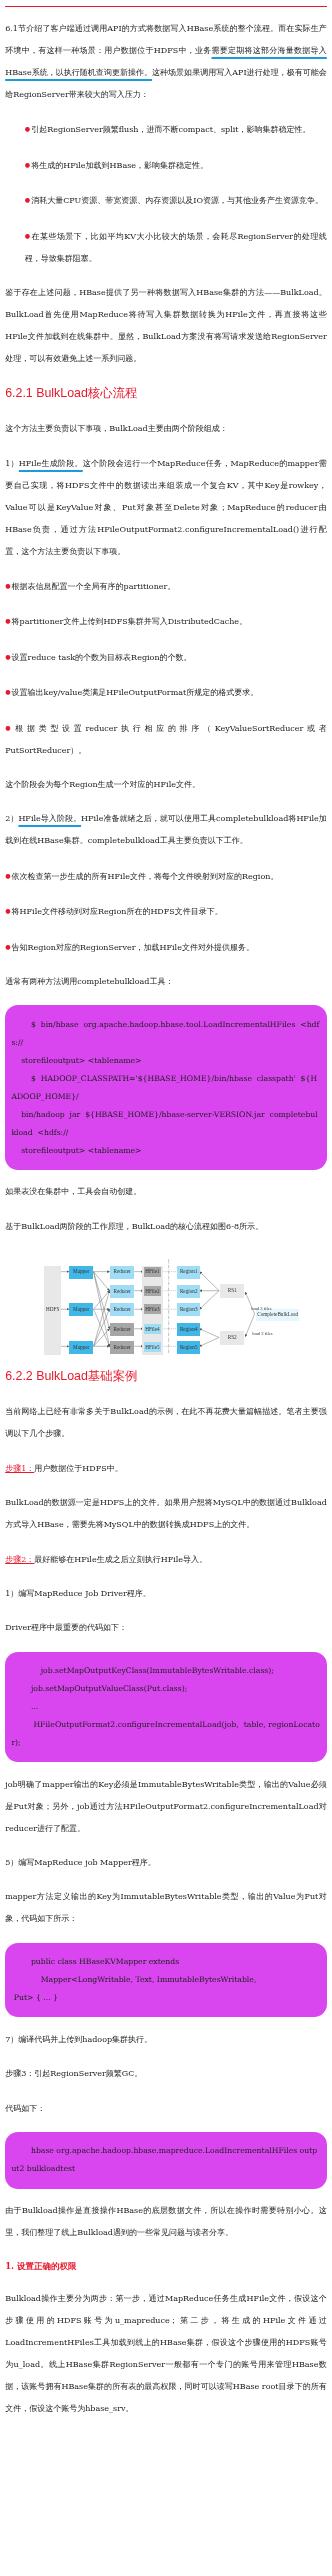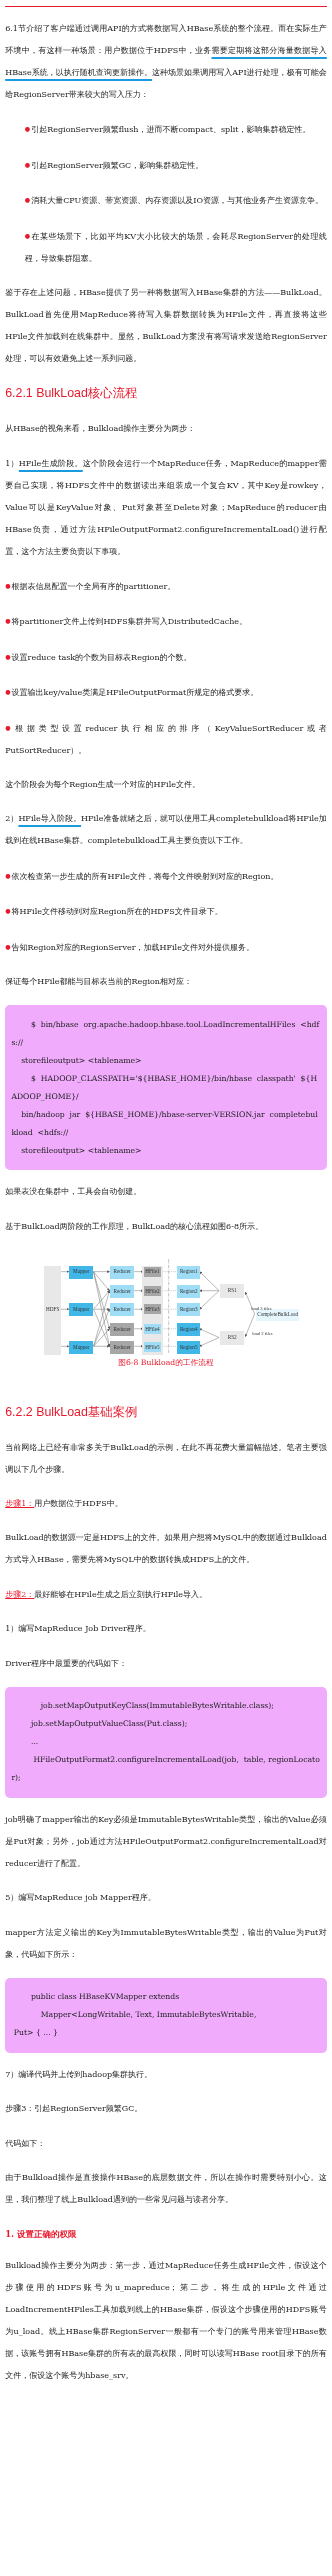--- a/index.html
+++ b/index.html
@@ -15,22 +15,22 @@
     .top-rule { height: 1px; background: #e8192c; margin: 0 0 11.3px 0; }
     p.para { text-align: justify; margin: 0 0 12.4px 0; }
     .bullet { padding-left: 19.6px; text-align: justify; margin: 0 0 12.4px 0; }
     .bullet.flush { padding-left: 0; }
     .dot { color: #e8192c; font-size: 6.2px; margin-right: 1px; vertical-align: 1px; }
     .ul { text-decoration: underline; text-decoration-color: #1a9be0; text-decoration-thickness: 1.5px; text-underline-offset: 3.6px; }
     h2.section { color: #e8192c; font-weight: normal; font-size: 12.4px; line-height: 20.6px; margin: 13.4px 0 14.4px 0; font-family: Liberation Sans, sans-serif; }
     h3.sub { color: #e8192c; font-weight: bold; font-size: 8.5px; line-height: 20.6px; margin: 2.1px 0 11.3px 0; }
     .step-red { color: #e8192c; text-decoration: underline; }
     .code {
-      background: #f0abfc;
-      border-radius: 5px;
+      background: #d946ef;
+      border-radius: 13px;
       padding: 10.3px 6.2px 10.3px 6.2px;
       margin: 0 0 11.3px 0;
       font-family: "DejaVu Serif", "Liberation Serif", serif;
       font-size: 7.7px;
       line-height: 18px;
       white-space: pre-wrap;
       word-break: break-all;
       color: #222;
     }
     .figure { margin: 5.2px 0 0 0; text-align: center; }
@@ -47,47 +47,47 @@
   </style>
 </head>
 <body>
 
 <div class="page">
   <div class="top-rule"></div>
 
   <p class="para"><span>6.1节介绍了客户端通过调用API的方式将数据写入HBase系统的整个流程。而在实际生产环境中，有这样一种场景：用户数据位于HDFS中，业务</span><span class="ul">需要定期将这部分海量数据导入HBase系统，以执行随机查询更新操作。</span><span>这种场景如果调用写入API进行处理，极有可能会给RegionServer带来较大的写入压力：</span></p>
 
   <div class="bullet"><span class="dot">●</span><span>引起RegionServer频繁flush，进而不断compact、split，影响集群稳定性。</span></div>
-  <div class="bullet"><span class="dot">●</span><span>引起RegionServer频繁GC，影响集群稳定性。</span></div>
+  <div class="bullet"><span class="dot">●</span><span>将生成的HFile加载到HBase，影响集群稳定性。</span></div>
   <div class="bullet"><span class="dot">●</span><span>消耗大量CPU资源、带宽资源、内存资源以及IO资源，与其他业务产生资源竞争。</span></div>
   <div class="bullet"><span class="dot">●</span><span>在某些场景下，比如平均KV大小比较大的场景，会耗尽RegionServer的处理线程，导致集群阻塞。</span></div>
 
   <p class="para">鉴于存在上述问题，HBase提供了另一种将数据写入HBase集群的方法——BulkLoad。BulkLoad首先使用MapReduce将待写入集群数据转换为HFile文件，再直接将这些HFile文件加载到在线集群中。显然，BulkLoad方案没有将写请求发送给RegionServer处理，可以有效避免上述一系列问题。</p>
 
   <h2 class="section">6.2.1 BulkLoad核心流程</h2>
-  <p class="para">从HBase的视角来看，Bulkload操作主要分为两步：</p>
+  <p class="para">这个方法主要负责以下事项，BulkLoad主要由两个阶段组成：</p>
 
   <p class="para"><span>1）</span><span class="ul">HFile生成阶段。</span><span>这个阶段会运行一个MapReduce任务，MapReduce的mapper需要自己实现，将HDFS文件中的数据读出来组装成一个复合KV，其中Key是rowkey，Value可以是KeyValue对象、Put对象甚至Delete对象；MapReduce的reducer由HBase负责，通过方法HFileOutputFormat2.configureIncrementalLoad()进行配置，这个方法主要负责以下事项。</span></p>
 
   <div class="bullet flush"><span class="dot">●</span><span>根据表信息配置一个全局有序的partitioner。</span></div>
   <div class="bullet flush"><span class="dot">●</span><span>将partitioner文件上传到HDFS集群并写入DistributedCache。</span></div>
   <div class="bullet flush"><span class="dot">●</span><span>设置reduce task的个数为目标表Region的个数。</span></div>
   <div class="bullet flush"><span class="dot">●</span><span>设置输出key/value类满足HFileOutputFormat所规定的格式要求。</span></div>
   <div class="bullet flush"><span class="dot">●</span><span>根据类型设置reducer执行相应的排序（KeyValueSortReducer或者PutSortReducer）。</span></div>
 
   <p class="para">这个阶段会为每个Region生成一个对应的HFile文件。</p>
 
   <p class="para"><span>2）</span><span class="ul">HFile导入阶段。</span><span>HFile准备就绪之后，就可以使用工具completebulkload将HFile加载到在线HBase集群。completebulkload工具主要负责以下工作。</span></p>
 
   <div class="bullet flush"><span class="dot">●</span><span>依次检查第一步生成的所有HFile文件，将每个文件映射到对应的Region。</span></div>
   <div class="bullet flush"><span class="dot">●</span><span>将HFile文件移动到对应Region所在的HDFS文件目录下。</span></div>
   <div class="bullet flush"><span class="dot">●</span><span>告知Region对应的RegionServer，加载HFile文件对外提供服务。</span></div>
 
 
-  <p class="para">保证每个HFile都能与目标表当前的Region相对应：</p>
+  <p class="para">通常有两种方法调用completebulkload工具：</p>
   <div class="code">        $  bin/hbase  org.apache.hadoop.hbase.tool.LoadIncrementalHFiles  &lt;hdfs://
     storefileoutput&gt; &lt;tablename&gt;
         $  HADOOP_CLASSPATH='${HBASE_HOME}/bin/hbase  classpath'  ${HADOOP_HOME}/
     bin/hadoop  jar  ${HBASE_HOME}/hbase-server-VERSION.jar  completebulkload  &lt;hdfs://
     storefileoutput&gt; &lt;tablename&gt;</div>
   <p class="para">如果表没在集群中，工具会自动创建。</p>
   <p class="para">基于BulkLoad两阶段的工作原理，BulkLoad的核心流程如图6-8所示。</p>
 
   <div class="figure">
     <div class="diagram">
@@ -161,21 +161,20 @@
       <div class="box c-dark" style="left:172px;top:91px;width:23px;height:13px;">Region5</div>
 
       <div class="box c-pale" style="left:215px;top:34px;width:24px;height:14px;">RS1</div>
       <div class="box c-pale" style="left:215px;top:81px;width:24px;height:14px;">RS2</div>
 
       <div class="box c-ghost" style="left:251px;top:59px;width:43px;height:12px;">CompleteBulkLoad</div>
 
       <span class="edge-label" style="left:246px;top:48px;">load 3 files</span>
       <span class="edge-label" style="left:247px;top:73px;">load 2 files</span>
     </div>
-    <div class="caption">图6-8 Bulkload的工作流程</div>
   </div>
 
   <h2 class="section">6.2.2 BulkLoad基础案例</h2>
   <p class="para">当前网络上已经有非常多关于BulkLoad的示例，在此不再花费大量篇幅描述。笔者主要强调以下几个步骤。</p>
 
   <p class="para"><span class="step-red">步骤1：</span><span>用户数据位于HDFS中。</span></p>
   <p class="para">BulkLoad的数据源一定是HDFS上的文件。如果用户想将MySQL中的数据通过Bulkload方式导入HBase，需要先将MySQL中的数据转换成HDFS上的文件。</p>
 
   <p class="para"><span class="step-red">步骤2：</span><span>最好能够在HFile生成之后立刻执行HFile导入。</span></p>
 
@@ -189,20 +188,21 @@
 
   <p class="para">5）编写MapReduce job Mapper程序。</p>
   <p class="para">mapper方法定义输出的Key为ImmutableBytesWritable类型，输出的Value为Put对象，代码如下所示：</p>
   <div class="code">        public class HBaseKVMapper extends
             Mapper&lt;LongWritable, Text, ImmutableBytesWritable,
  Put&gt; { ... }</div>
 
   <p class="para">7）编译代码并上传到hadoop集群执行。</p>
   <p class="para">步骤3：引起RegionServer频繁GC。</p>
   <p class="para">代码如下：</p>
+  <div class="code">        hbase org.apache.hadoop.hbase.mapreduce.LoadIncrementalHFiles output2 bulkloadtest</div>
 
   <p class="para">由于Bulkload操作是直接操作HBase的底层数据文件，所以在操作时需要特别小心。这里，我们整理了线上Bulkload遇到的一些常见问题与读者分享。</p>
 
   <h3 class="sub">1. 设置正确的权限</h3>
   <p class="para">Bulkload操作主要分为两步：第一步，通过MapReduce任务生成HFile文件，假设这个步骤使用的HDFS账号为u_mapreduce；第二步，将生成的HFile文件通过LoadIncrementHFiles工具加载到线上的HBase集群，假设这个步骤使用的HDFS账号为u_load。线上HBase集群RegionServer一般都有一个专门的账号用来管理HBase数据，该账号拥有HBase集群的所有表的最高权限，同时可以读写HBase root目录下的所有文件，假设这个账号为hbase_srv。</p>
 
 </div>
 
 
 </body></html>

